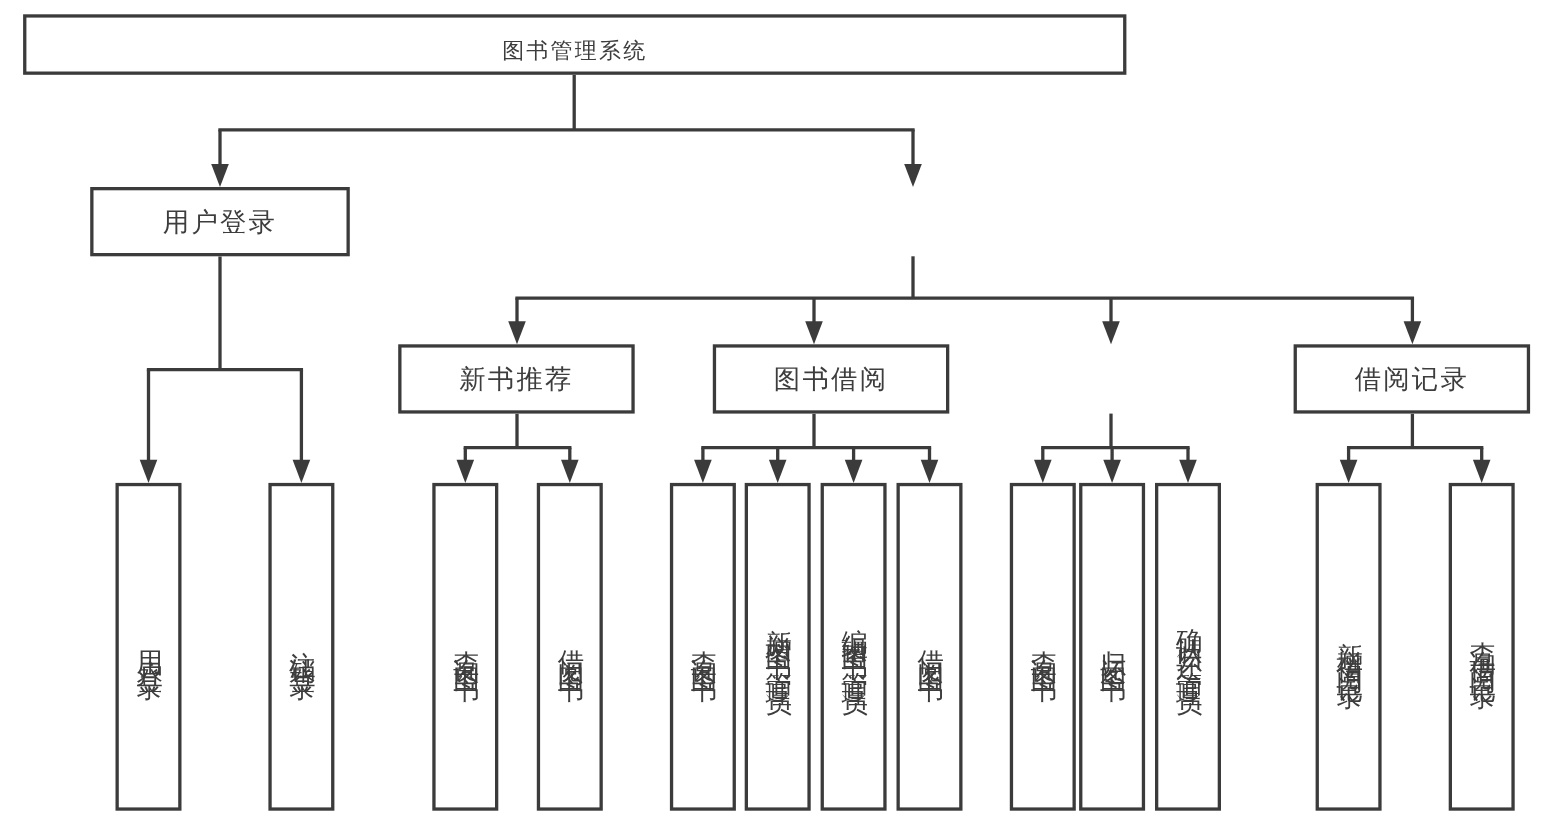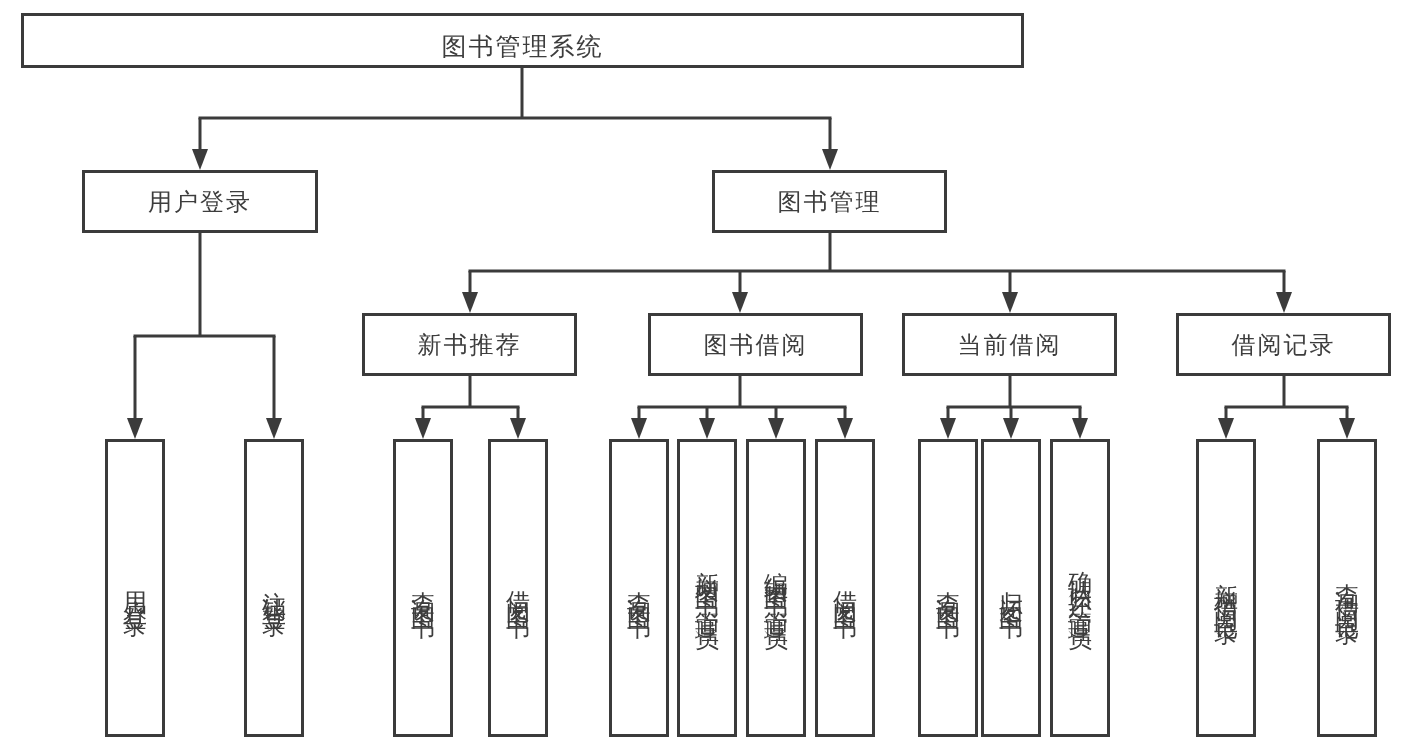--- a/index.html
+++ b/index.html
@@ -53,21 +53,21 @@
     font-size: 24px;
     letter-spacing: 2px;
     white-space: nowrap;
   }
   .root-box {
     left: 21px;
     top: 13px;
     width: 1003px;
     height: 55px;
   }
-  .root-box .hlabel { font-size: 25px; margin-top: 12px; }
+  .root-box .hlabel { font-size: 20px; margin-top: 12px; }
   .l2-box { top: 170px; height: 63px; }
   .l2-a { left: 82px;  width: 236px; }
   .l2-b { left: 712px; width: 235px; }
   .l3-box { top: 313px; height: 63px; }
   .l3-a { left: 362px;  width: 215px; }
   .l3-b { left: 632px;  width: 215px; margin-left: 16px; }
   .l3-c { left: 902px;  width: 215px; }
   .l3-d { left: 1176px; width: 215px; }
   .leaf {
     top: 439px;
@@ -180,33 +180,27 @@
     </g>
   </svg>
 
   <div class="box root-box">
     <span class="hlabel">图书管理系统</span>
   </div>
 
   <div class="box l2-box l2-a">
     <span class="hlabel">用户登录</span>
   </div>
-  <div class="box l2-box l2-b">
-    <span class="hlabel">图书管理</span>
-  </div>
 
   <div class="box l3-box l3-a">
     <span class="hlabel">新书推荐</span>
   </div>
   <div class="box l3-box l3-b">
     <span class="hlabel">图书借阅</span>
   </div>
-  <div class="box l3-box l3-c">
-    <span class="hlabel">当前借阅</span>
-  </div>
   <div class="box l3-box l3-d">
     <span class="hlabel">借阅记录</span>
   </div>
 
   <div class="box leaf leaf-1">
     <span class="vtext">用户登录</span>
   </div>
   <div class="box leaf leaf-2">
     <span class="vtext">注销登录</span>
   </div>

